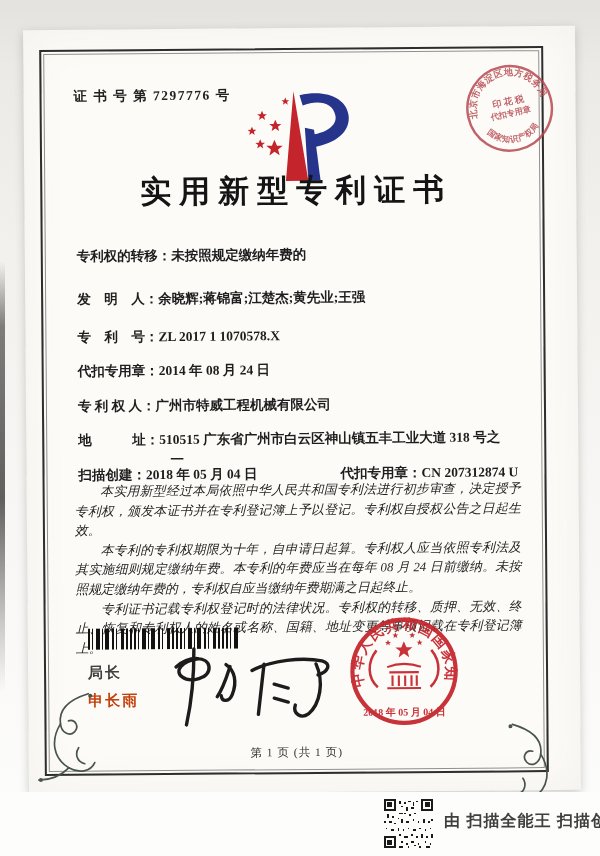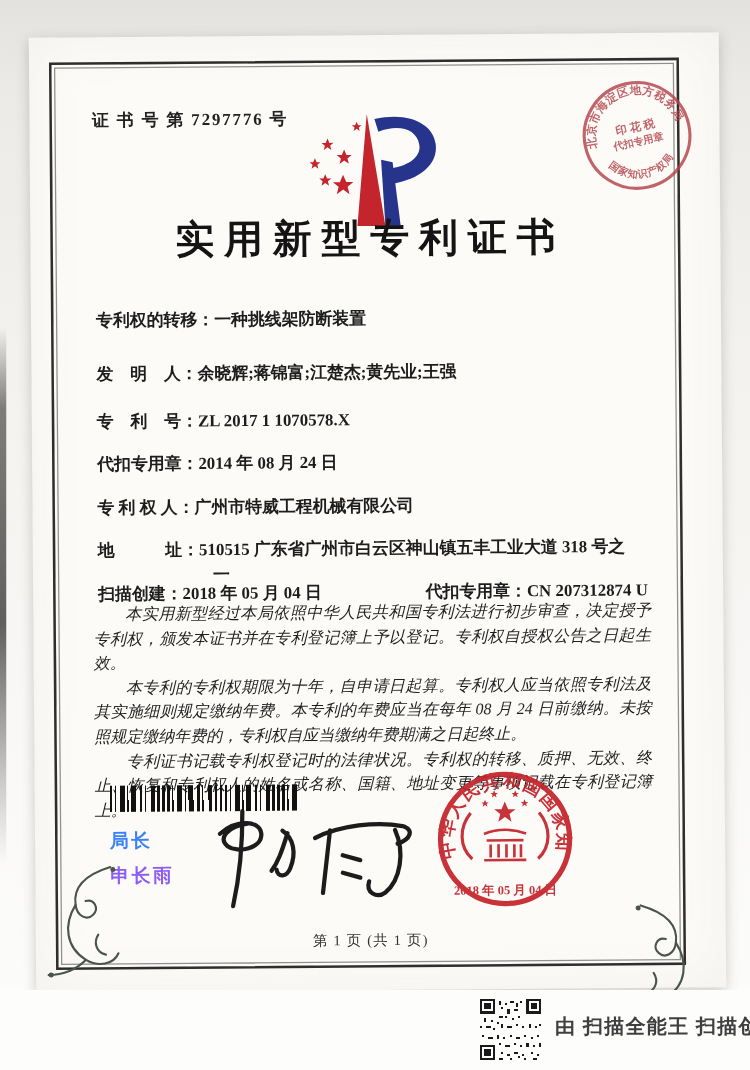--- a/index.html
+++ b/index.html
@@ -31,22 +31,22 @@
   .body-text p { margin:0; text-indent:2em; }
   .barcode {
     position:absolute; left:42px; top:577px; width:152px; height:21px;
     background:repeating-linear-gradient(90deg,
       #111 0 2px, transparent 2px 4px, #111 4px 5px, transparent 5px 8px,
       #111 8px 12px, transparent 12px 14px, #111 14px 15px, transparent 15px 17px,
       #111 17px 21px, transparent 21px 24px, #111 24px 26px, transparent 26px 28px,
       #111 28px 29px, transparent 29px 33px, #111 33px 36px, transparent 36px 38px,
       #111 38px 40px, transparent 40px 42px, #111 42px 44px, transparent 44px 46px);
   }
-  .chief-title { position:absolute; left:42px; top:612px; font-size:15px; font-weight:bold; letter-spacing:2px; color:#3b82f6; font-family:"Liberation Sans","DejaVu Sans",sans-serif; }
-  .chief-name  { position:absolute; left:42px; top:640px; font-size:15px; font-weight:bold; letter-spacing:2px; color:#8b5cf6; font-family:"Liberation Sans","DejaVu Sans",sans-serif;text-align:right; }
+  .chief-title { position:absolute; left:42px; top:612px; font-size:15px; font-weight:bold; letter-spacing:2px; color:#404040; font-family:"Liberation Sans","DejaVu Sans",sans-serif; }
+  .chief-name  { position:absolute; left:42px; top:640px; font-size:15px; font-weight:bold; letter-spacing:2px; color:#c2410c; font-family:"Liberation Sans","DejaVu Sans",sans-serif;text-align:right; }
   .signature { position:absolute; left:110px; top:590px; width:185px; height:95px; }
   .seal { position:absolute; left:299px; top:563px; width:118px; height:118px; opacity:.93; }
   .stamp { position:absolute; left:420px; top:12px; width:96px; height:96px; transform:rotate(-12deg); opacity:.82; }
   .page-info { position:absolute; left:0; top:695px; width:100%; text-align:center; font-size:11.5px; letter-spacing:1px; color:#333; }
   .flourish-left  { position:absolute; left:-12px; top:638px; width:64px; height:100px; }
   .flourish-right { position:absolute; left:456px; top:672px; width:64px; height:100px; transform:scaleX(-1); }
   .scanbar { position:absolute; left:0; top:792px; width:600px; height:64px; background:#fdfdfc; }
   .qr { position:absolute; left:384px; top:7px; width:49px; height:49px; }
   .scan-text { position:absolute; left:444px; top:19px; font-size:16px; color:#3f3f3f; font-weight:bold; letter-spacing:1px; font-family:"Liberation Sans","DejaVu Sans",sans-serif; white-space:nowrap; }
   .edge-shadow { position:absolute; left:0; top:262px; width:5px; height:430px;
@@ -73,21 +73,21 @@
         <use href="#star5" transform="translate(31,36) scale(0.62)" fill="#c4242b"></use>
         <use href="#star5" transform="translate(8,41) scale(0.45)" fill="#c4242b"></use>
         <use href="#star5" transform="translate(16,54) scale(0.5)" fill="#c4242b"></use>
         <use href="#star5" transform="translate(30,58) scale(0.85)" fill="#c4242b"></use>
       </svg>
     </div>
 
     <div class="title">实用新型专利证书</div>
 
     <div class="fields">
-      <div class="field f1"><span>专利权的转移：</span><span>一种挑线架防断装置</span></div>
+      <div class="field f1"><span>专利权的转移：</span><span>未按照规定缴纳年费的</span></div>
       <div class="field f2"><span>发　明　人：</span><span>余晓辉;蒋锦富;江楚杰;黄先业;王强</span></div>
       <div class="field f3"><span>专　利　号：</span><span>ZL 2017 1 1070578.X</span></div>
       <div class="field f4"><span>代扣专用章：</span><span>2014 年 08 月 24 日</span></div>
       <div class="field f5"><span>专 利 权 人：</span><span>广州市特威工程机械有限公司</span></div>
       <div class="field f6"><span>地　　　址：</span><span>510515 广东省广州市白云区神山镇五丰工业大道 318 号之一</span></div>
       <div class="field f7"><span>扫描创建：</span><span>2018 年 05 月 04 日</span></div>
       <div class="field f7b"><span>代扣专用章：</span><span>CN 207312874 U</span></div>
     </div>
 
     <div class="body-text">

